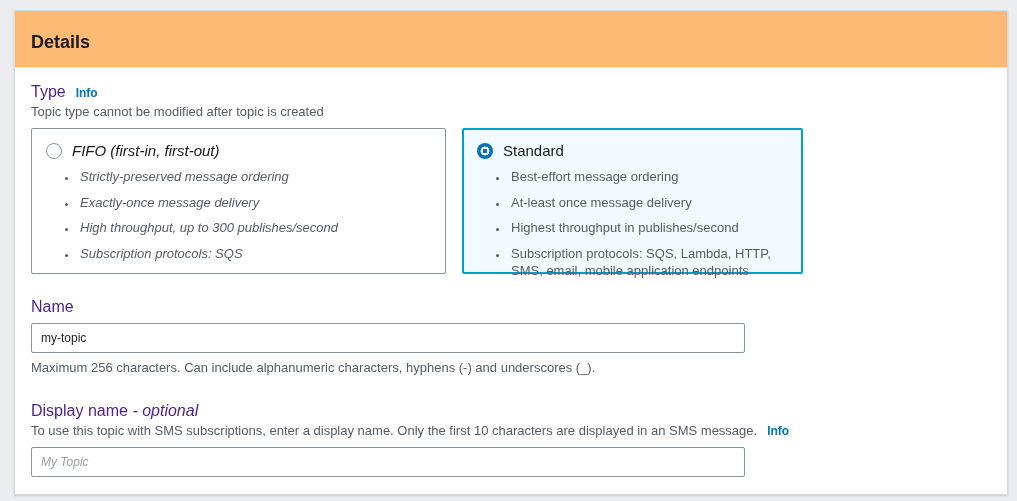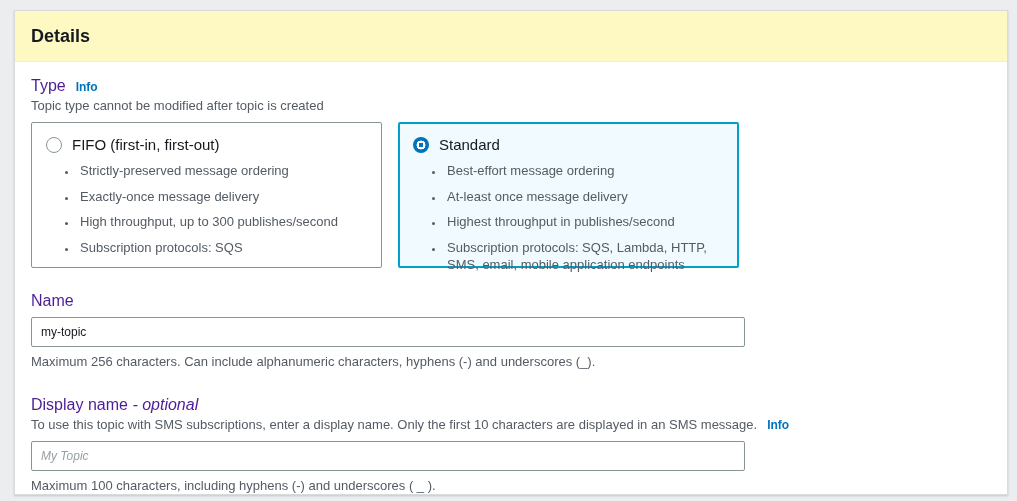--- a/index.html
+++ b/index.html
@@ -14,22 +14,22 @@
   }
   .panel {
     position: absolute;
     left: 14px; top: 10px;
     width: 994px; height: 485px;
     background: #ffffff;
     border: 1px solid #d8dcdc;
     box-shadow: 0 1px 2px 0 rgba(0,28,36,0.18);
   }
   .panel-header {
-    padding: 15px 16px 14px;
-    background: #fef9c3;
+    padding: 21px 16px 14px;
+    background: #fdba74;
     border-bottom: 1px solid #eaeded;
   }
   .panel-title {
     font-size: 18px;
     font-weight: bold;
     color: #16191f;
   }
   .panel-body { padding: 15px 16px 24px; }
 
   .field-label-row { display: flex; align-items: baseline; }
@@ -47,21 +47,21 @@
 
   .tiles { display: flex; gap: 16px; margin-top: 8px; }
   .tile {
     height: 146px;
     padding: 13px 14px;
     border: 1px solid #879596;
     border-radius: 2px;
     background: #ffffff;
     cursor: pointer;
   }
-  .tile.fifo { width: 351px; }
+  .tile.fifo { width: 415px; font-style: italic; }
   .tile.standard { width: 341px; }
   .tile.selected {
     border: 2px solid #00a1c9;
     background: #f1faff;
     padding: 12px 13px;
   }
   .tile-head { display: flex; align-items: center; }
   .radio {
     width: 16px; height: 16px;
     border-radius: 50%;
@@ -160,17 +160,16 @@
     </div>
 
     <div class="form-section display-name">
       <div class="field-label-row">
         <span class="field-label"><span>Display name</span> <span class="optional">- optional</span></span>
       </div>
       <div class="field-desc">
         <span>To use this topic with SMS subscriptions, enter a display name. Only the first 10 characters are displayed in an SMS message.</span><a class="info-link">Info</a>
       </div>
       <input class="text-input" type="text" placeholder="My Topic" style="">
-      <div class="hint">Maximum 100 characters, including hyphens (-) and underscores ( _ ).</div>
     </div>
 
   </div>
 </div>
 
 </body></html>

